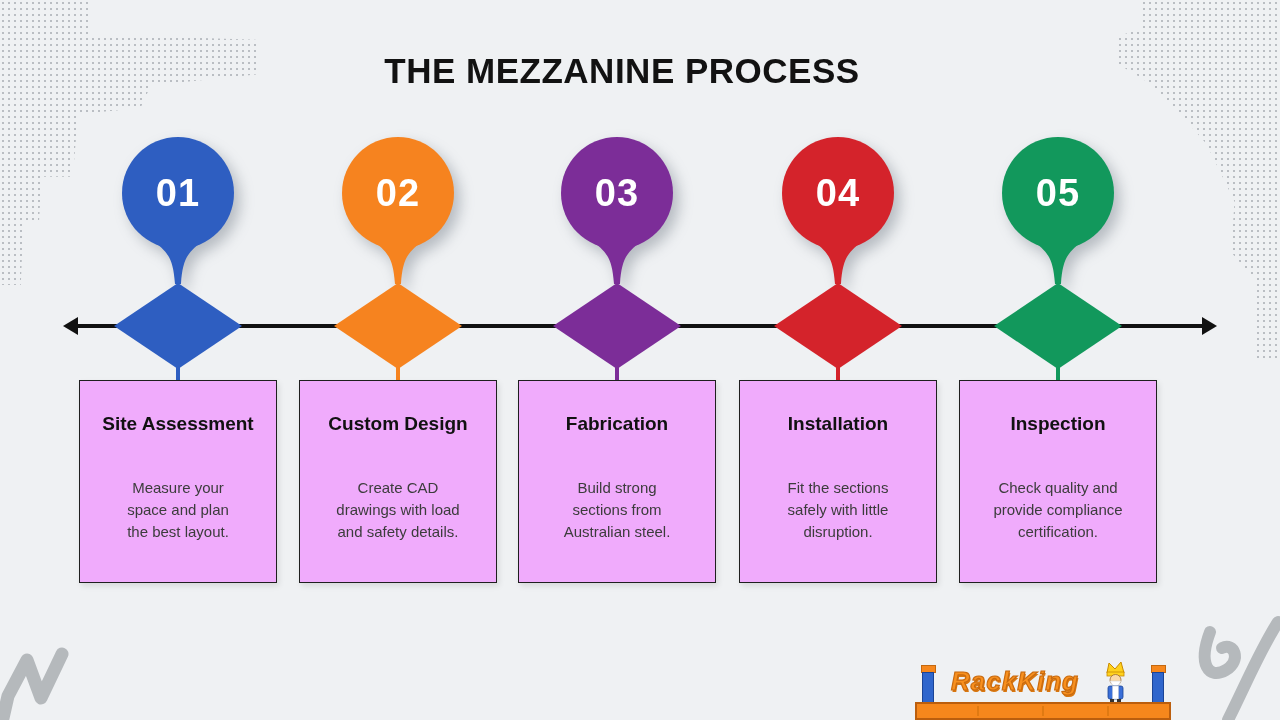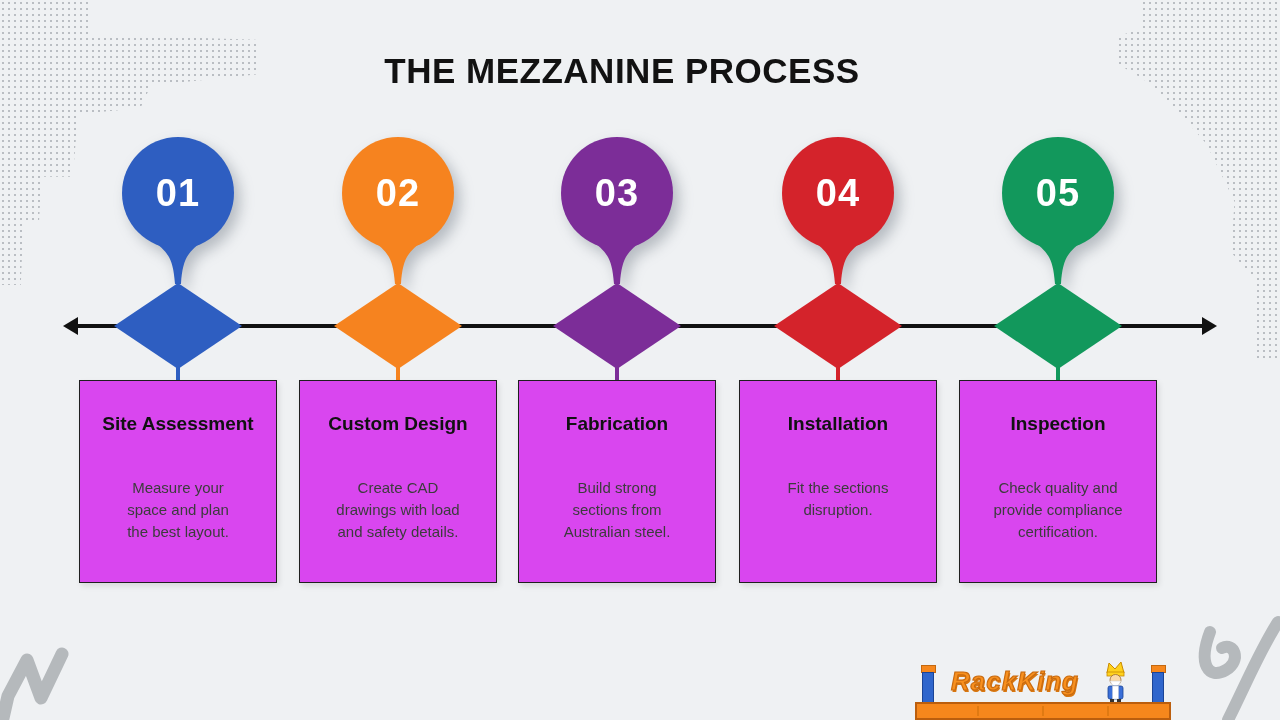--- a/index.html
+++ b/index.html
@@ -33,21 +33,21 @@
   .step { position:absolute; top:137px; width:198px; height:446px; color:var(--c); z-index:2; }
   .balloon-wrap { position:absolute; left:50%; top:0; transform:translateX(-50%); width:112px; height:148px;
     filter:drop-shadow(6px 7px 7px rgba(90,100,112,.38)); }
   .balloon-wrap svg { display:block; }
   .step-number { position:absolute; left:50%; top:0; transform:translateX(-50%); width:112px; height:112px;
     display:flex; align-items:center; justify-content:center;
     color:#fff; font-size:38px; font-weight:bold; letter-spacing:1px; }
   .diamond { position:absolute; left:50%; top:146px; transform:translateX(-50%); width:128px; height:86px;
     background:currentColor; clip-path:polygon(50% 0,100% 50%,50% 100%,0 50%); }
   .conn-bottom { position:absolute; left:50%; top:230px; transform:translateX(-50%); width:4px; height:14px; background:currentColor; }
-  .card { position:absolute; left:0; top:243px; width:198px; height:203px; background:#d946ef;
+  .card { position:absolute; left:0; top:243px; width:198px; height:203px; background:#f0abfc;
     border:1.5px solid #1f1f1f; box-shadow:2px 3px 6px rgba(0,0,0,.10); text-align:center; }
   .card-title { margin-top:32px; font-size:19px; font-weight:bold; color:#111; }
   .card-desc { margin-top:42px; font-size:15px; line-height:22px; color:#3c3c3c; }
 
   
   .logo { position:absolute; left:915px; top:660px; width:256px; height:60px; z-index:3; }
   .logo .cap { position:absolute; width:15px; height:8px; background:#f6871c; border:1px solid #c3680f; top:5px; }
   .logo .post { position:absolute; width:12px; height:48px; background:#2f66cc; border:1px solid #1a4496; top:12px; }
   .cap-l { left:6px; } .post-l { left:7px; }
   .cap-r { left:236px; } .post-r { left:237px; }
@@ -146,20 +146,21 @@
         <path d="M 24 99 C 45 114 51 118 53 147 L 59 147 C 61 118 67 114 88 99 Z" fill="currentColor"></path>
       </svg>
     </div>
     <div class="step-number">04</div>
     <div class="diamond"></div>
     <div class="conn-bottom"></div>
     <div class="card">
       <div class="card-title">Installation</div>
       <div class="card-desc">
         <div>Fit the sections</div>
+        <div>safely with little</div>
         <div>disruption.</div>
       </div>
     </div>
   </div>
 
   <div class="step" style="left: 959px; --c: #12985c;">
     <div class="balloon-wrap">
       <svg width="112" height="148" viewBox="0 0 112 148">
         <circle cx="56" cy="56" r="56" fill="currentColor"></circle>
         <path d="M 24 99 C 45 114 51 118 53 147 L 59 147 C 61 118 67 114 88 99 Z" fill="currentColor"></path>

